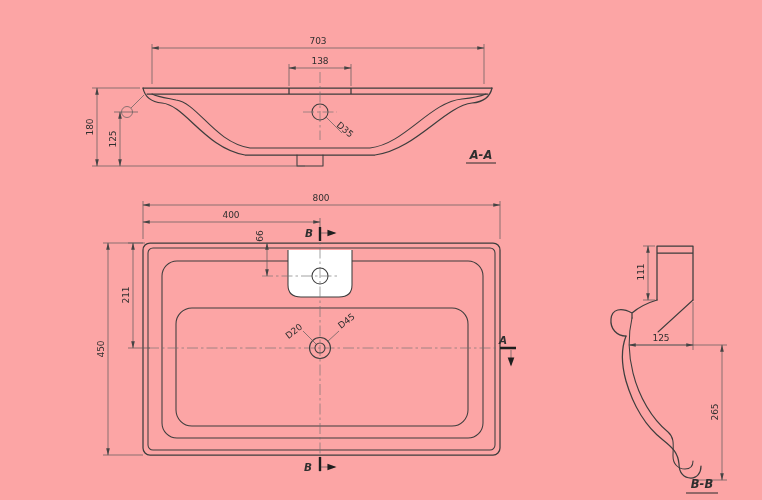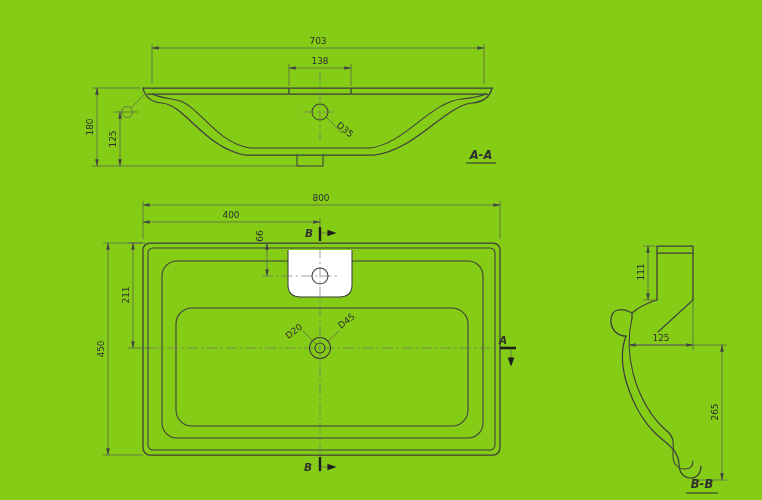--- a/index.html
+++ b/index.html
@@ -1,16 +1,16 @@
 <!DOCTYPE html>
 <html><head>
 <meta charset="utf-8">
 <style>
   html,body{margin:0;padding:0;background:#fff;}
-  .canvas{position:relative;width:762px;height:500px;background:#84cc16;overflow:hidden;
+  .canvas{position:relative;width:762px;height:500px;background:#fca5a5;overflow:hidden;
           font-family:"DejaVu Sans", "Liberation Sans", sans-serif;}
   svg{display:block;}
   .obj{stroke:#3d3d3d;stroke-width:1.25;fill:none;stroke-linecap:round;stroke-linejoin:round;}
   .obj2{stroke:#3d3d3d;stroke-width:1.05;fill:none;stroke-linecap:round;stroke-linejoin:round;}
   .deckfill{stroke:#3d3d3d;stroke-width:1.05;fill:#ffffff;}
   .dim{stroke:#5a5a5a;stroke-width:0.7;fill:none;}
   .cl{stroke:#6f6f6f;stroke-width:0.65;fill:none;stroke-dasharray:11 3 2.5 3;}
   .thick{stroke:#1e1e1e;stroke-width:2.4;fill:none;}
   .ul{stroke:#2a2a2a;stroke-width:1;fill:none;}
   text{font-family:"DejaVu Sans", "Liberation Sans", sans-serif;font-size:9px;fill:#2f2f2f;}

